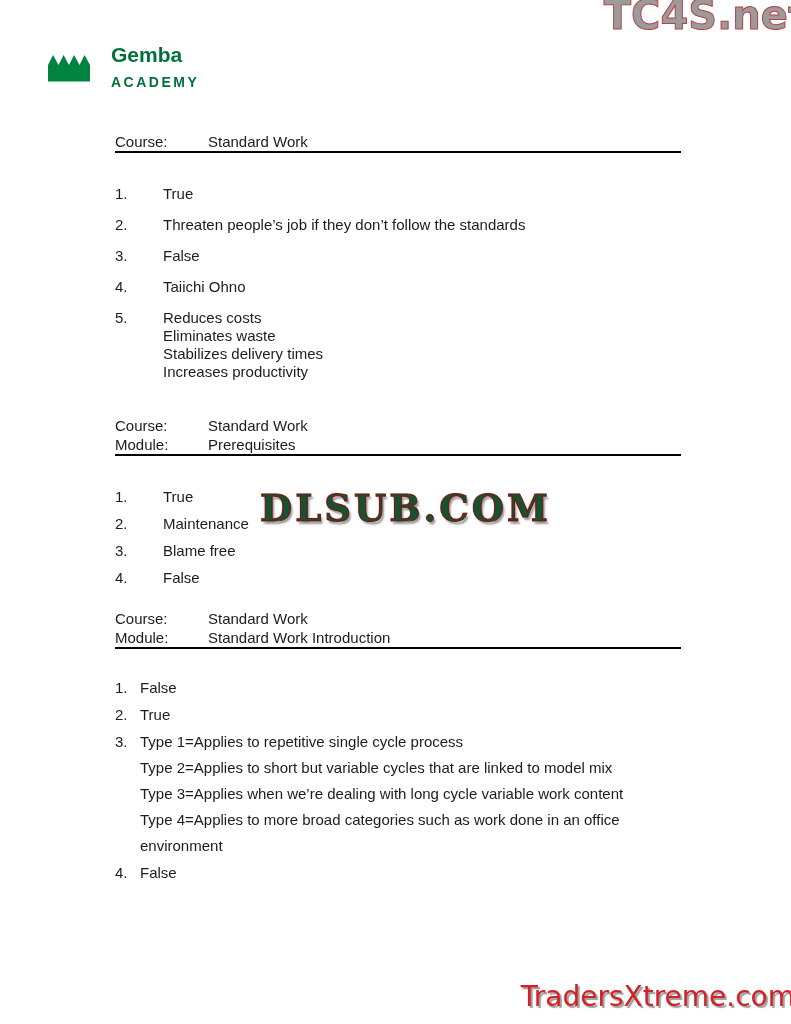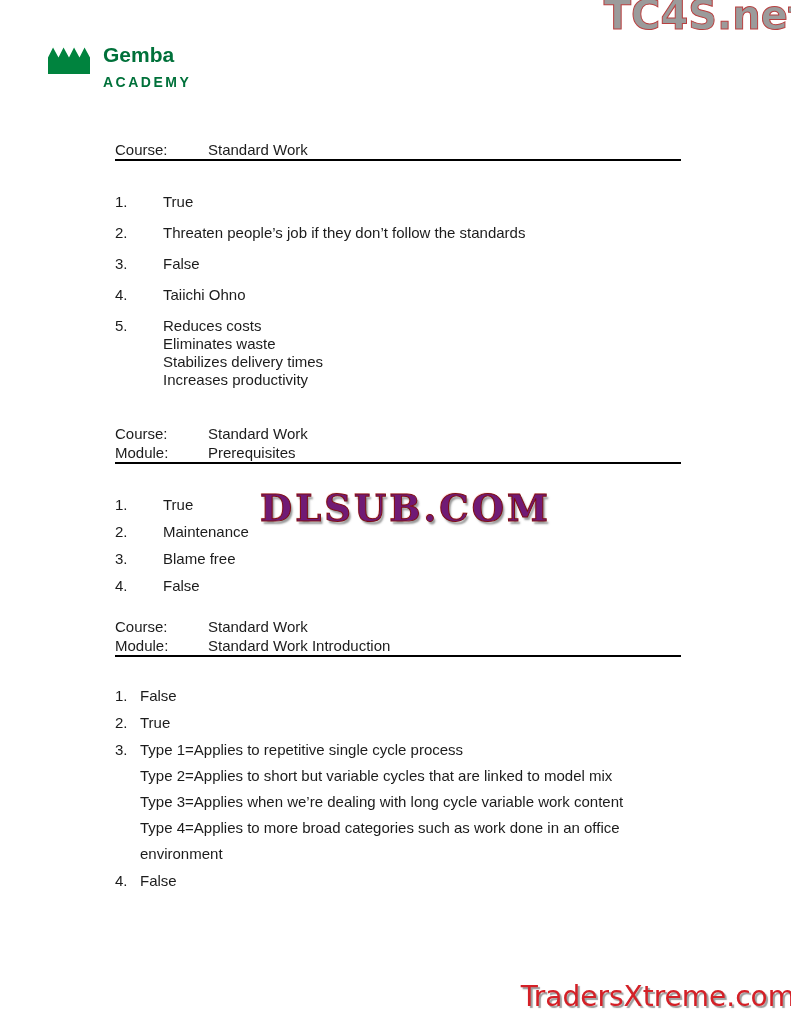--- a/index.html
+++ b/index.html
@@ -26,21 +26,22 @@
     -webkit-text-stroke: 1px #b84040;
     letter-spacing: 0px;
   }
 
   
   .logo {
     position: absolute;
     left: 48px;
     top: 44px;
     display: flex;
-    gap: 13px;
+    align-items: center;
+    gap: 21px;
   }
   .logo-mark {
     width: 42px;
     height: 30px;
     background: #00833e;
     clip-path: polygon(0 45%, 12% 12%, 25% 45%, 37% 12%, 50% 45%, 62% 12%, 75% 45%, 87% 12%, 100% 45%, 100% 100%, 0 100%);
   }
   .logo-text { line-height: 1; }
   .logo-name {
     font-size: 21px;
@@ -65,21 +66,21 @@
     text-align: center;
     font-size: 31px;
     font-weight: bold;
     color: #000000;
   }
 
   
   .content {
     position: absolute;
     left: 115px;
-    top: 140px;
+    top: 132px;
     width: 566px;
     font-size: 15px;
   }
 
   .meta-row { line-height: 19px; }
   .meta-label { display: inline-block; width: 93px; }
   .meta-value { display: inline-block; }
 
   .rule {
     border-top: 2px solid #000000;
@@ -104,21 +105,21 @@
   
   .wm-stamp {
     position: absolute;
     top: 486px;
     left: 50%;
     transform: translateX(-50%);
     font-size: 37px;
     font-weight: 900;
     font-family: "DejaVu Serif", serif;
     letter-spacing: 3px;
-    color: #701a75;
+    color: #14532d;
     -webkit-text-stroke: 1px #7e0d12;
     text-shadow: 2px 3px 2px rgba(70, 70, 70, 0.55), -1px -1px 0 #ffd9d9;
     white-space: nowrap;
   }
 
   
   .wm-bottom {
     position: absolute;
     top: 980px;
     right: 16px;

